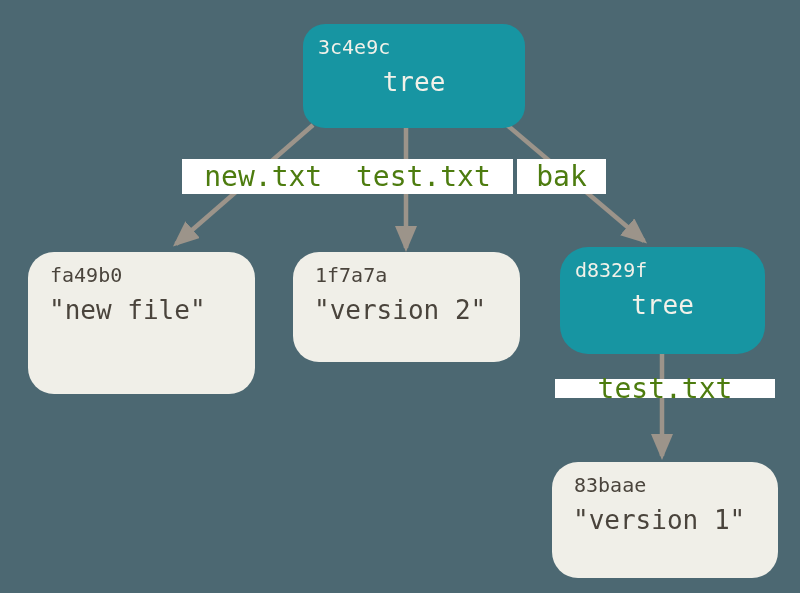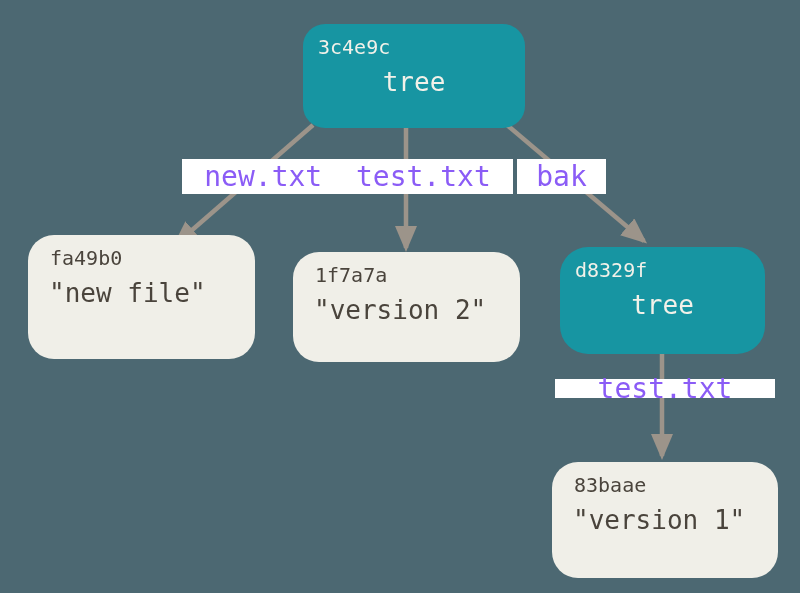--- a/index.html
+++ b/index.html
@@ -48,21 +48,21 @@
     line-height: 32px;
     margin-top: 7px;
     white-space: pre;
   }
   .node.tree .content { text-align: center; }
   .node.blob .content { text-align: left; padding-left: 21px; }
   .edge-label {
     position: absolute;
     z-index: 2;
     background: #FFFFFF;
-    color: #8b5cf6;
+    color: #4d7c0f;
     font-size: 28px;
     text-align: center;
     white-space: pre;
     display: flex;
     align-items: center;
     justify-content: center;
   }
 </style>
 </head>
 <body>
@@ -83,21 +83,21 @@
 
   <div class="node tree" style="left:303px; top:24px; width:222px; height:104px;">
     <div class="hash">3c4e9c</div>
     <div class="content">tree</div>
   </div>
 
   <div class="edge-label" style="left:182px; top:159px; width:331px; height:35px;">new.txt  test.txt</div>
   <div class="edge-label" style="left:517px; top:159px; width:89px; height:35px;">bak</div>
   <div class="edge-label" style="left:555px; top:379px; width:220px; height:19px;">test.txt</div>
 
-  <div class="node blob" style="left:28px; top:235px; width:227px; height:124px;">
+  <div class="node blob" style="left:28px; top:252px; width:227px; height:142px;">
     <div class="hash">fa49b0</div>
     <div class="content">"new file"</div>
   </div>
 
   <div class="node blob" style="left:293px; top:252px; width:227px; height:110px;">
     <div class="hash">1f7a7a</div>
     <div class="content">"version 2"</div>
   </div>
 
   <div class="node tree" style="left:560px; top:247px; width:205px; height:107px;border-radius:28px;">

